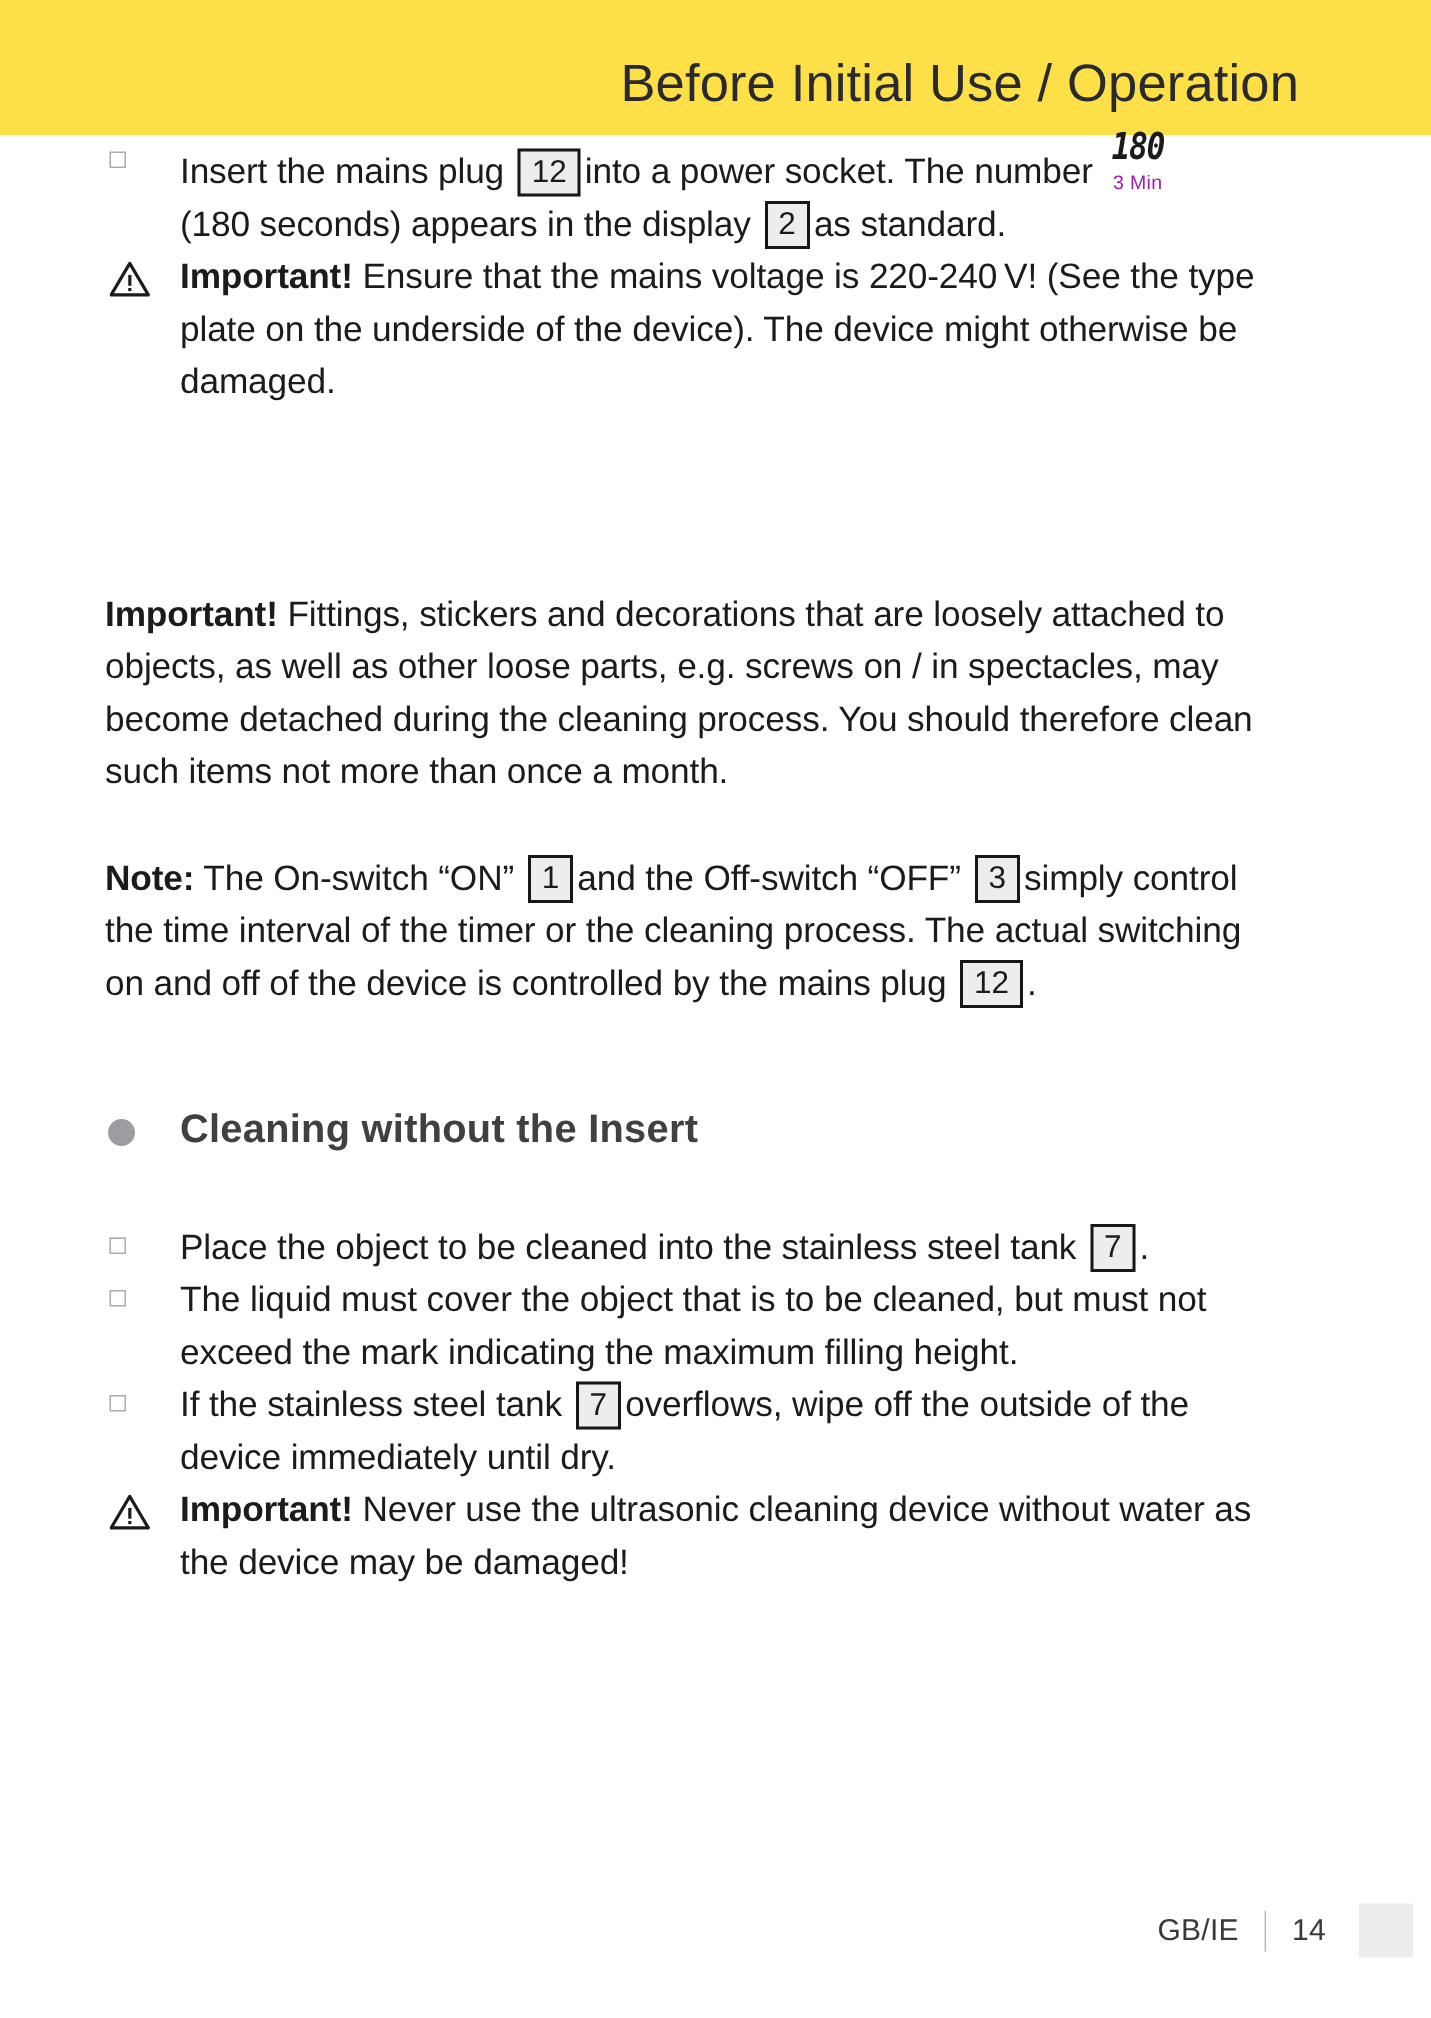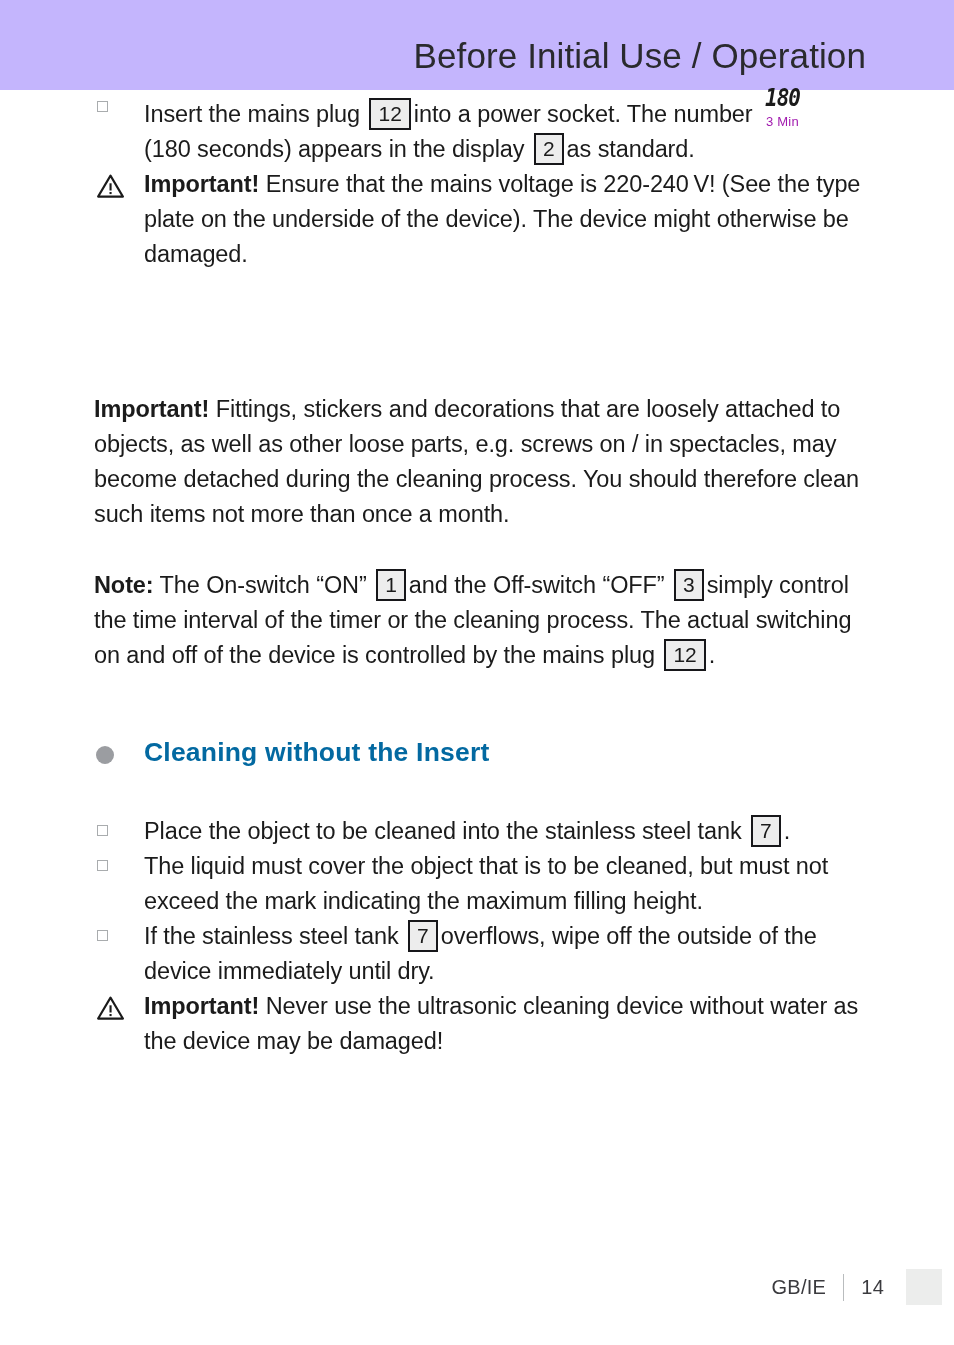--- a/index.html
+++ b/index.html
@@ -15,21 +15,21 @@
     color: #1b1b1b;
     overflow: hidden;
   }
 
   
   .header-band {
     position: absolute;
     top: 0; left: 0;
     width: 954px;
     height: 90px;
-    background: #c4b5fd;
+    background: #fde047;
     box-sizing: border-box;
   }
   .header-title {
     position: absolute;
     right: 88px;
     top: 36px;
     font-size: 35px;
     font-weight: 300;
     letter-spacing: 0.1px;
     color: #2a2a2e;
@@ -38,21 +38,21 @@
   }
 
   
   .content {
     position: absolute;
     top: 90px;
     left: 0;
     width: 954px;
   }
   .col {
-    margin-left: 94px;
+    margin-left: 70px;
     width: 786px;
   }
 
   
   .para {
     font-size: 23.5px;
     line-height: 35px;
     color: #1b1b1b;
     letter-spacing: -0.1px;
   }
@@ -161,21 +161,21 @@
   }
   .section-head.black { color: #1b1b1b; }
   .section-head.black .dot { background: #1b1b1b; }
   .section-head.black .rule {
     display: block;
     border-bottom: 2.6px solid #1b1b1b;
     margin-top: 5px;
     width: 190px;
     margin-left: 0px;
   }
-  .section-head.gray { color: #0369a1; }
+  .section-head.gray { color: #404040; }
   .section-head.gray .dot { background: #9b9da1; }
   .sp-36 { height: 36px; }
   .sp-46 { height: 46px; }
   .sp-64 { height: 64px; }
   .sp-74 { height: 74px; }
 
   
   .footer {
     position: absolute;
     left: 0;

